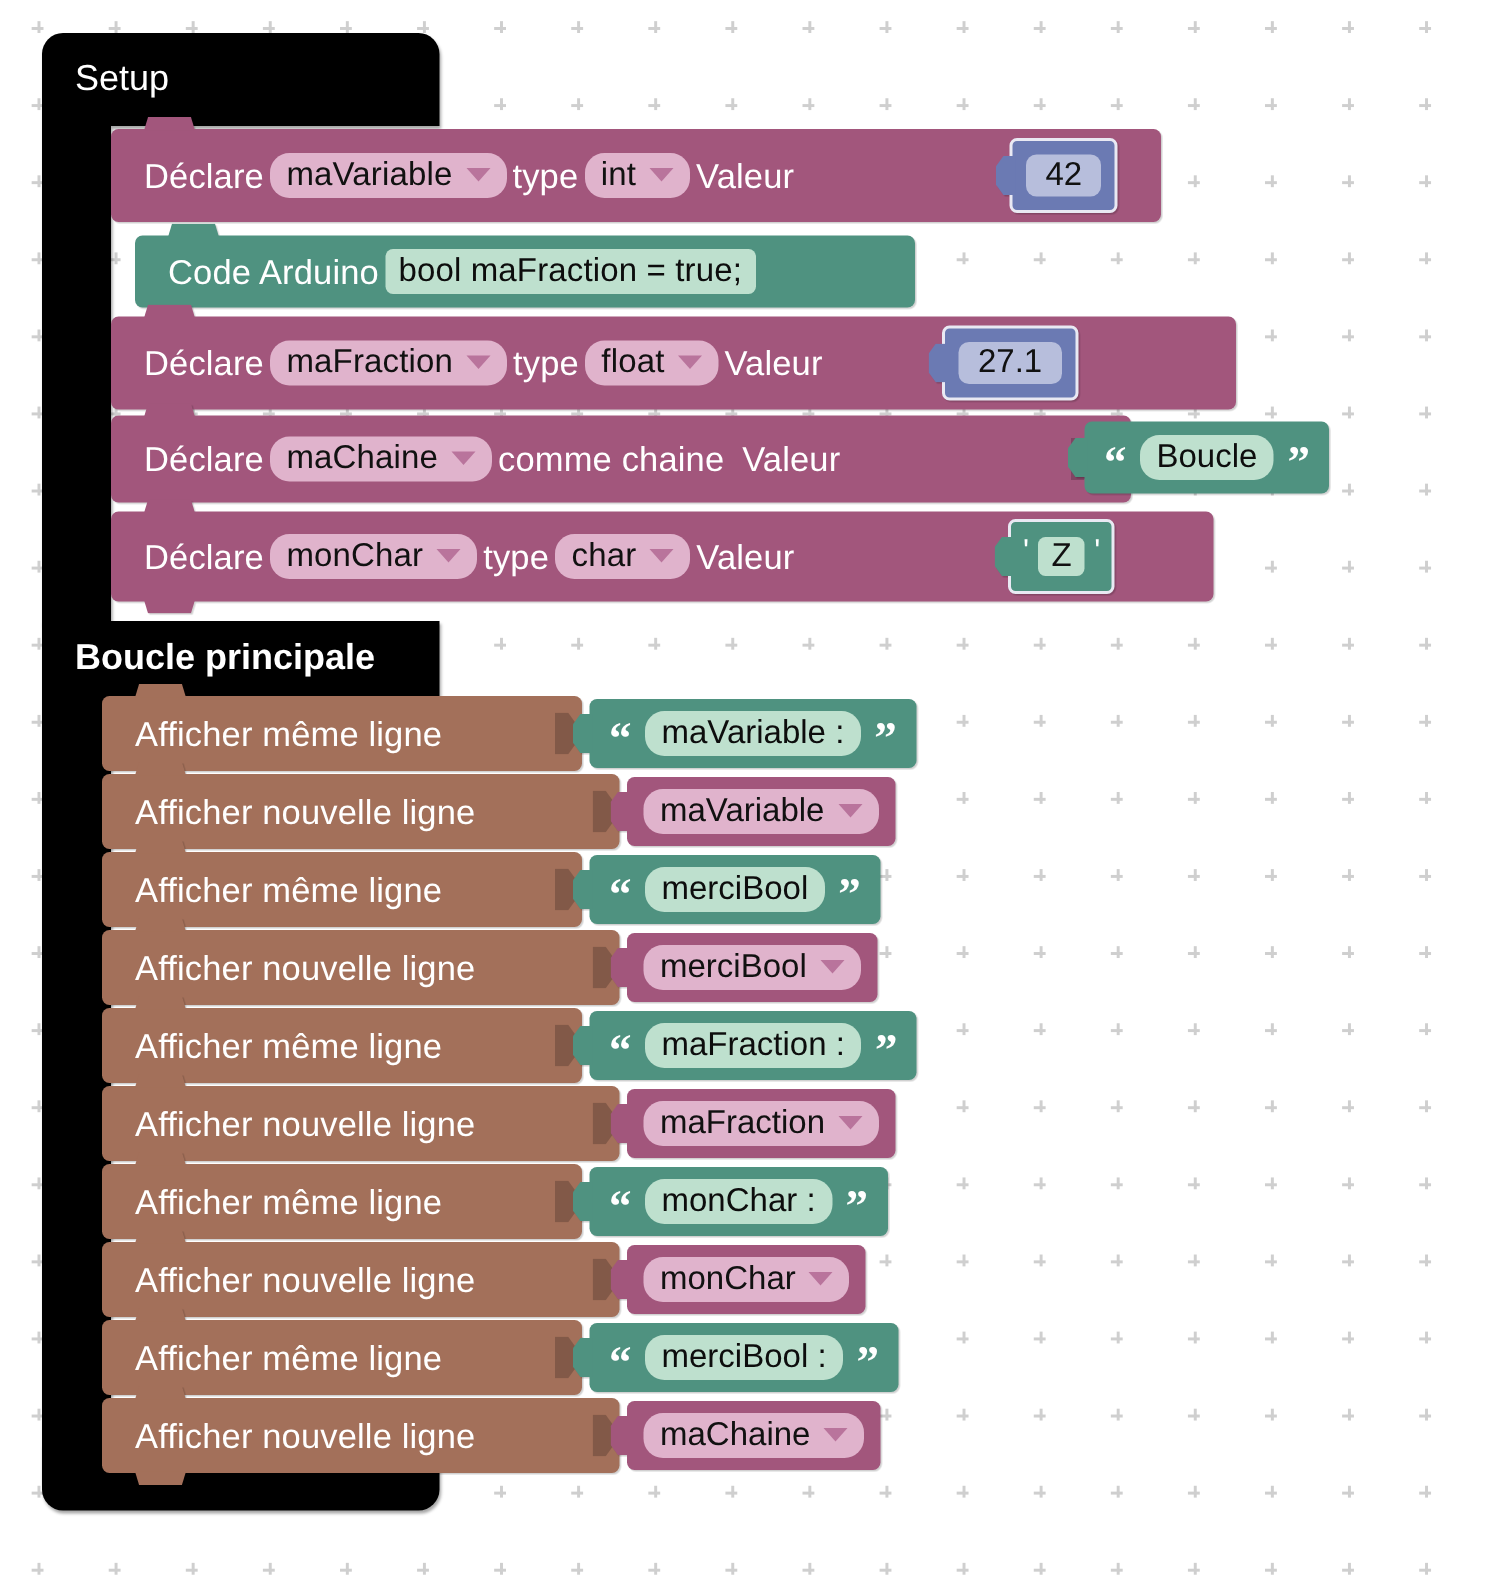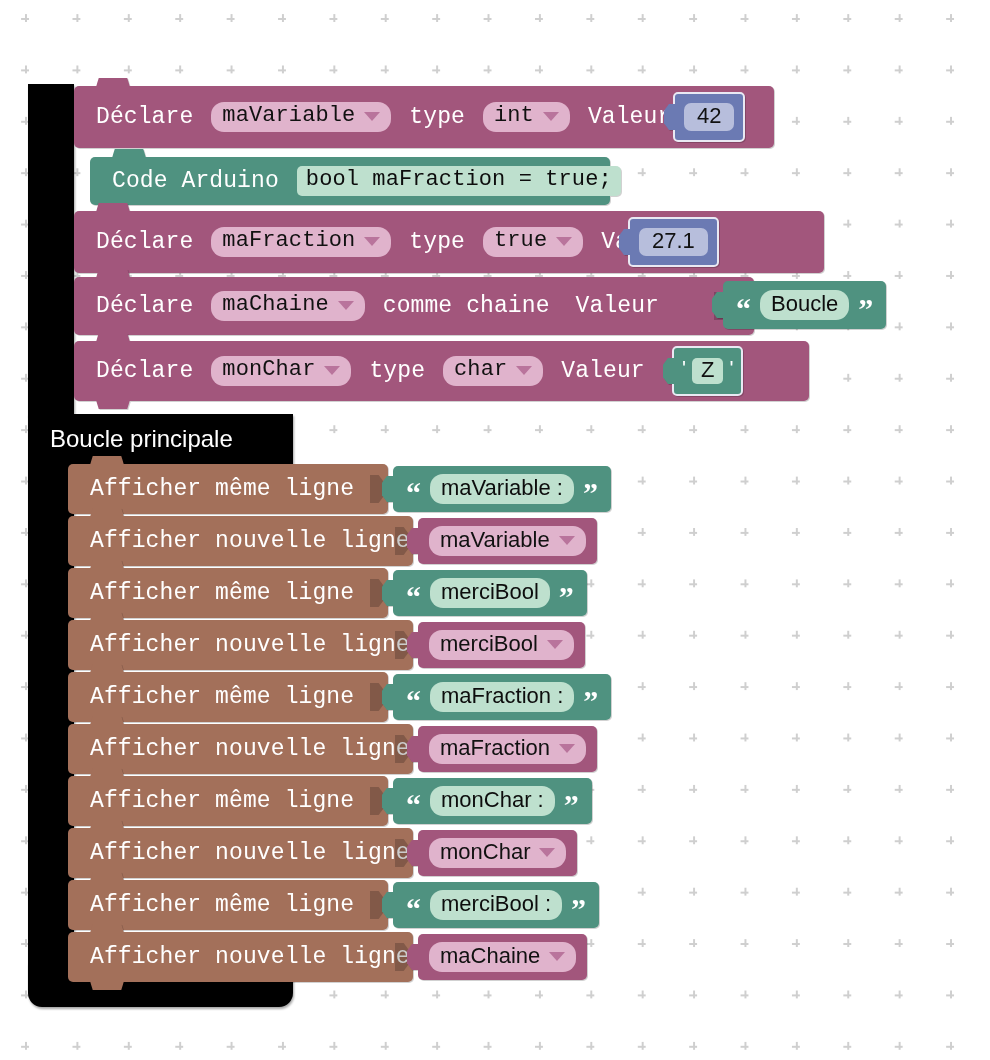--- a/index.html
+++ b/index.html
@@ -89,22 +89,21 @@
 
   
   .decl  { background: #A2567C; }
   .print { background: #A3705A; }
   .ard   { background: #4F9280; }
 
   .stmt {
     border-radius: 5px;
     padding-left: 22px;
     padding-right: 14px;
-    gap: 18px;
-    font-family: Liberation Mono, monospace;
+    gap: 4px;
   }
 
   
   .rep {
     position: absolute;
     box-sizing: border-box;
     display: flex;
     align-items: center;
     border-radius: 5px;
     font-size: 23px;
@@ -182,20 +181,25 @@
     position: relative;
     top: -3px;
   }
 </style>
 </head>
 <body>
 
 <div id="workspace">
   <div id="grid-overlay"></div>
 
+  <div class="cblock" style="left:28px; top:22px; width:265px; height:62px; border-radius:14px 14px 0 0;">
+    <div class="chead" style="width:265px; height:62px;">
+      <span>Setup</span>
+    </div>
+  </div>
   <div class="cblock" style="left:28px; top:84px; width:46px; height:332px;"></div>
 
   <div class="blk stmt decl" style="left:74px; top:86px; width:700px; height:62px;">
     <div class="notch-top decl"></div>
     <span class="lbl">Déclare</span>
     <span class="field on-decl">
       <span>maVariable</span>
       <span class="caret"></span>
     </span>
     <span class="lbl">type</span>
@@ -219,21 +223,21 @@
 
   <div class="blk stmt decl" style="left:74px; top:211px; width:750px; height:62px;">
     <div class="notch-top decl"></div>
     <span class="lbl">Déclare</span>
     <span class="field on-decl">
       <span>maFraction</span>
       <span class="caret"></span>
     </span>
     <span class="lbl">type</span>
     <span class="field on-decl">
-      <span>true</span>
+      <span>float</span>
       <span class="caret"></span>
     </span>
     <span class="lbl">Valeur</span>
     <span class="socket" style="left:610px;"></span>
   </div>
   <div class="rep num" style="left:628px; top:217px; height:50px;">
     <span class="tab" style="background:#6B7AB3;"></span>
     <span class="field on-num">27.1</span>
   </div>
 
@@ -272,21 +276,21 @@
     <span class="socket" style="left:655px;"></span>
   </div>
   <div class="rep chr" style="left:672px; top:346px; height:50px;">
     <span class="tab" style="background:#4F9280;"></span>
     <span class="tick">'</span>
     <span class="field on-chr">Z</span>
     <span class="tick">'</span>
   </div>
 
   <div class="cblock" style="left:28px; top:414px; width:265px; height:50px;">
-    <div class="chead" style="width:265px; height:50px;">
+    <div class="chead" style="width:265px; height:50px;font-weight:bold;">
       <span>Boucle principale</span>
     </div>
   </div>
   <div class="cblock" style="left:28px; top:464px; width:46px; height:525px;"></div>
   <div class="cblock" style="left:28px; top:963px; width:265px; height:44px; border-radius:0 0 14px 14px;"></div>
 
   <div id="print-rows">
       <div class="blk stmt print" style="left: 68px; top: 464px; width: 320px; height: 50px;">
         <div class="notch-top print"></div>
         <span class="lbl">Afficher même ligne</span>

